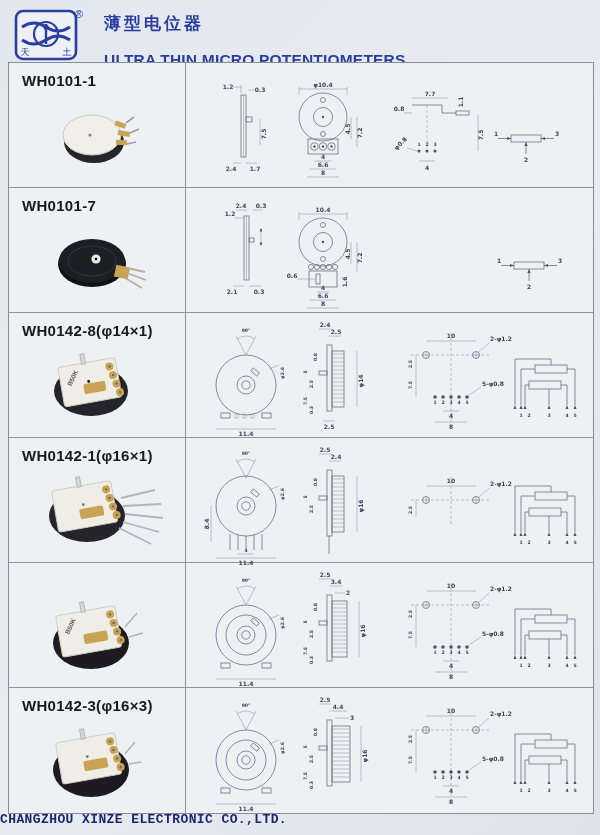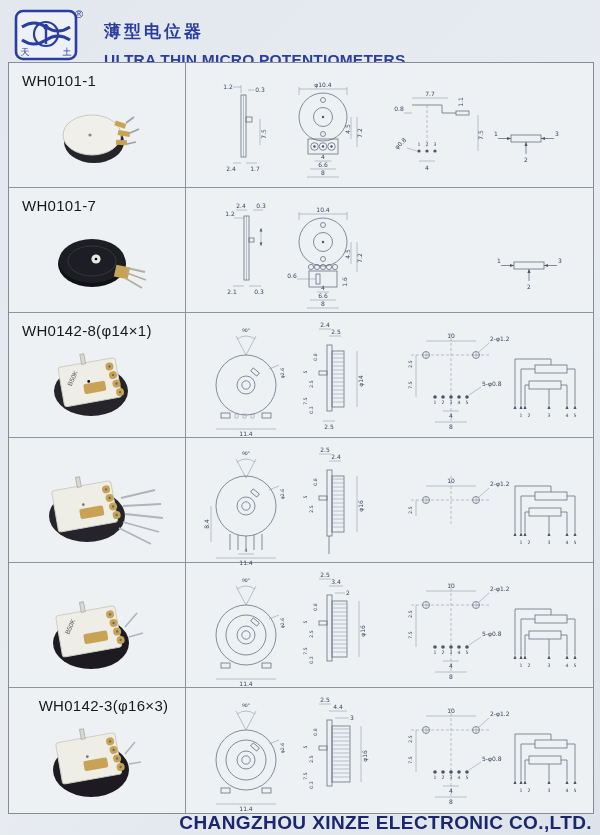--- a/index.html
+++ b/index.html
@@ -1,45 +1,45 @@
 <!DOCTYPE html>
 <html><head>
 <meta charset="utf-8">
 <style>
   html,body{margin:0;padding:0;}
   body{width:600px;height:835px;background:#dfe4ea;font-family:"Liberation Sans",sans-serif;}
   #page{position:relative;width:600px;height:835px;background:linear-gradient(135deg,#e3e8ee 0%,#e8ecf1 55%,#dde3ea 100%);overflow:hidden;}
 
   
   #logo{position:absolute;left:14px;top:7px;}
-  #titles{position:absolute;left:104px;top:20px;}
+  #titles{position:absolute;left:104px;top:12px;}
   .t-cn{font-size:17px;font-weight:bold;color:#2a3da0;letter-spacing:3px;}
-  .t-en{font-size:15.5px;font-weight:bold;color:#2a3da0;margin-top:8px;letter-spacing:.2px;}
+  .t-en{font-size:15.5px;font-weight:bold;color:#2a3da0;margin-top:16px;letter-spacing:.2px;}
 
   
   #table{position:absolute;left:8px;top:62px;width:584px;height:750px;border:1.4px solid #868d97;background:#eef1f4;}
-  .row{position:relative;width:100%;height:125px;border-bottom:1px solid #8f959d;box-sizing:border-box;}
-  .row:last-child{border-bottom:none;text-align:center;}
+  .row{position:relative;width:100%;height:125px;border-bottom:1px solid #8f959d;box-sizing:border-box;font-weight:bold;}
+  .row:last-child{border-bottom:none;}
   .cell-left{position:absolute;left:0;top:0;width:177px;height:100%;border-right:1px solid #8f959d;box-sizing:border-box;}
   .model{padding:9px 0 0 13px;font-size:15px;color:#17191d;letter-spacing:.3px;}
   .photo{position:absolute;}
   .cell-right{position:absolute;left:178px;top:0;right:0;height:100%;}
   .d{position:absolute;overflow:visible;}
 
   
   .ln{stroke:#667182;stroke-width:.8;fill:none;}
   .thin{stroke:#8b94a4;stroke-width:.55;fill:none;}
   .dash{stroke-dasharray:3 2;}
   .dim{font-family:"DejaVu Sans",sans-serif;font-size:6px;fill:#3a445c;text-anchor:middle;}
   .sm{font-size:4.6px;}
   .st{text-anchor:start;}
   .fillA{fill:#4a5568;stroke:none;}
 
   
-  #footer{position:absolute;left:0;top:812px;width:592px;text-align:right;font-family:Liberation Sans, sans-serif;font-weight:bold;font-size:19px;color:#1a2670;letter-spacing:.4px;}
+  #footer{position:absolute;left:0;top:812px;width:592px;text-align:left;font-family:Liberation Mono, monospace;font-weight:bold;font-size:13px;color:#1a2670;letter-spacing:.4px;}
 </style>
 </head>
 <body>
 
 <div id="page">
 
   <svg id="logo" width="72" height="56" viewBox="0 0 72 56">
     <rect x="2" y="4" width="60" height="48" rx="7" fill="#edf0f5" stroke="#2a3da0" stroke-width="2.6"></rect>
     <circle cx="32" cy="27" r="12" fill="none" stroke="#2a3da0" stroke-width="2.2"></circle>
     <path d="M8,20 q12,-8 24,0 q12,8 24,0" fill="none" stroke="#2a3da0" stroke-width="3"></path>
@@ -345,20 +345,21 @@
           <text class="dim sm" x="20" y="64">2</text>
           <text class="dim sm" x="40" y="64">3</text>
           <text class="dim sm" x="58" y="64">4</text>
           <text class="dim sm" x="66" y="64">5</text>
         </svg>
       </div>
     </div>
 
     <div class="row">
       <div class="cell-left">
+        <div class="model">WH0142-1(φ16×1)</div>
         <svg class="photo" style="left:20px;top:30px" width="150" height="88" viewBox="0 0 150 88">
           <ellipse cx="58" cy="48" rx="38" ry="26" fill="#26242b"></ellipse>
           <g transform="rotate(-10 58 40)">
             <rect x="26" y="17" width="60" height="42" rx="3" fill="#eeede6" stroke="#cfcec5"></rect>
             <rect x="50" y="40" width="24" height="10" rx="2" fill="#c8a255"></rect>
             <circle cx="80" cy="25" r="4" fill="#c8a255"></circle>
               <circle cx="82" cy="34" r="4" fill="#c8a255"></circle>
               <circle cx="84" cy="43" r="4" fill="#c8a255"></circle>
               <circle cx="86" cy="52" r="4" fill="#c8a255"></circle>
             <circle cx="80" cy="25" r="1.2" fill="#6a6a64"></circle>

